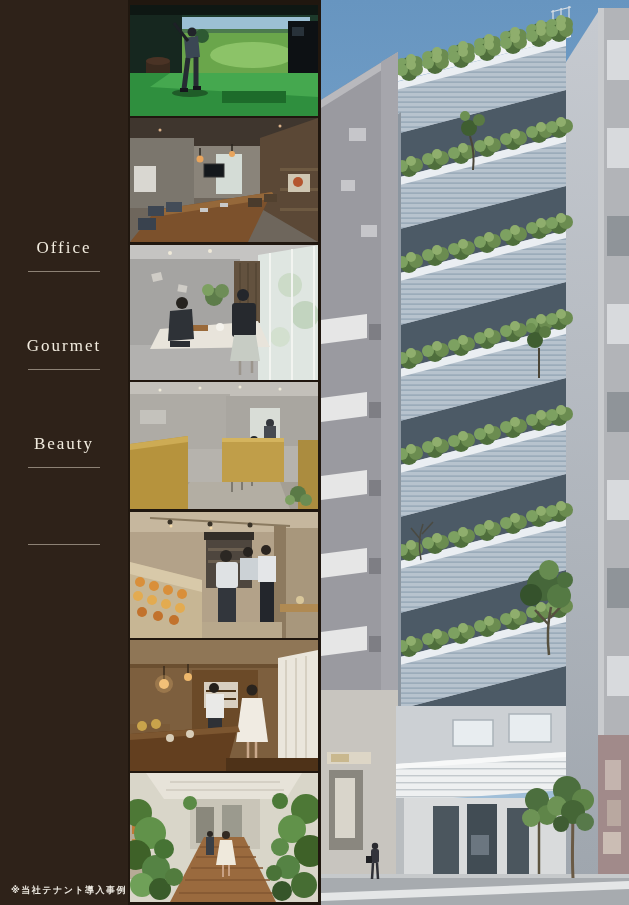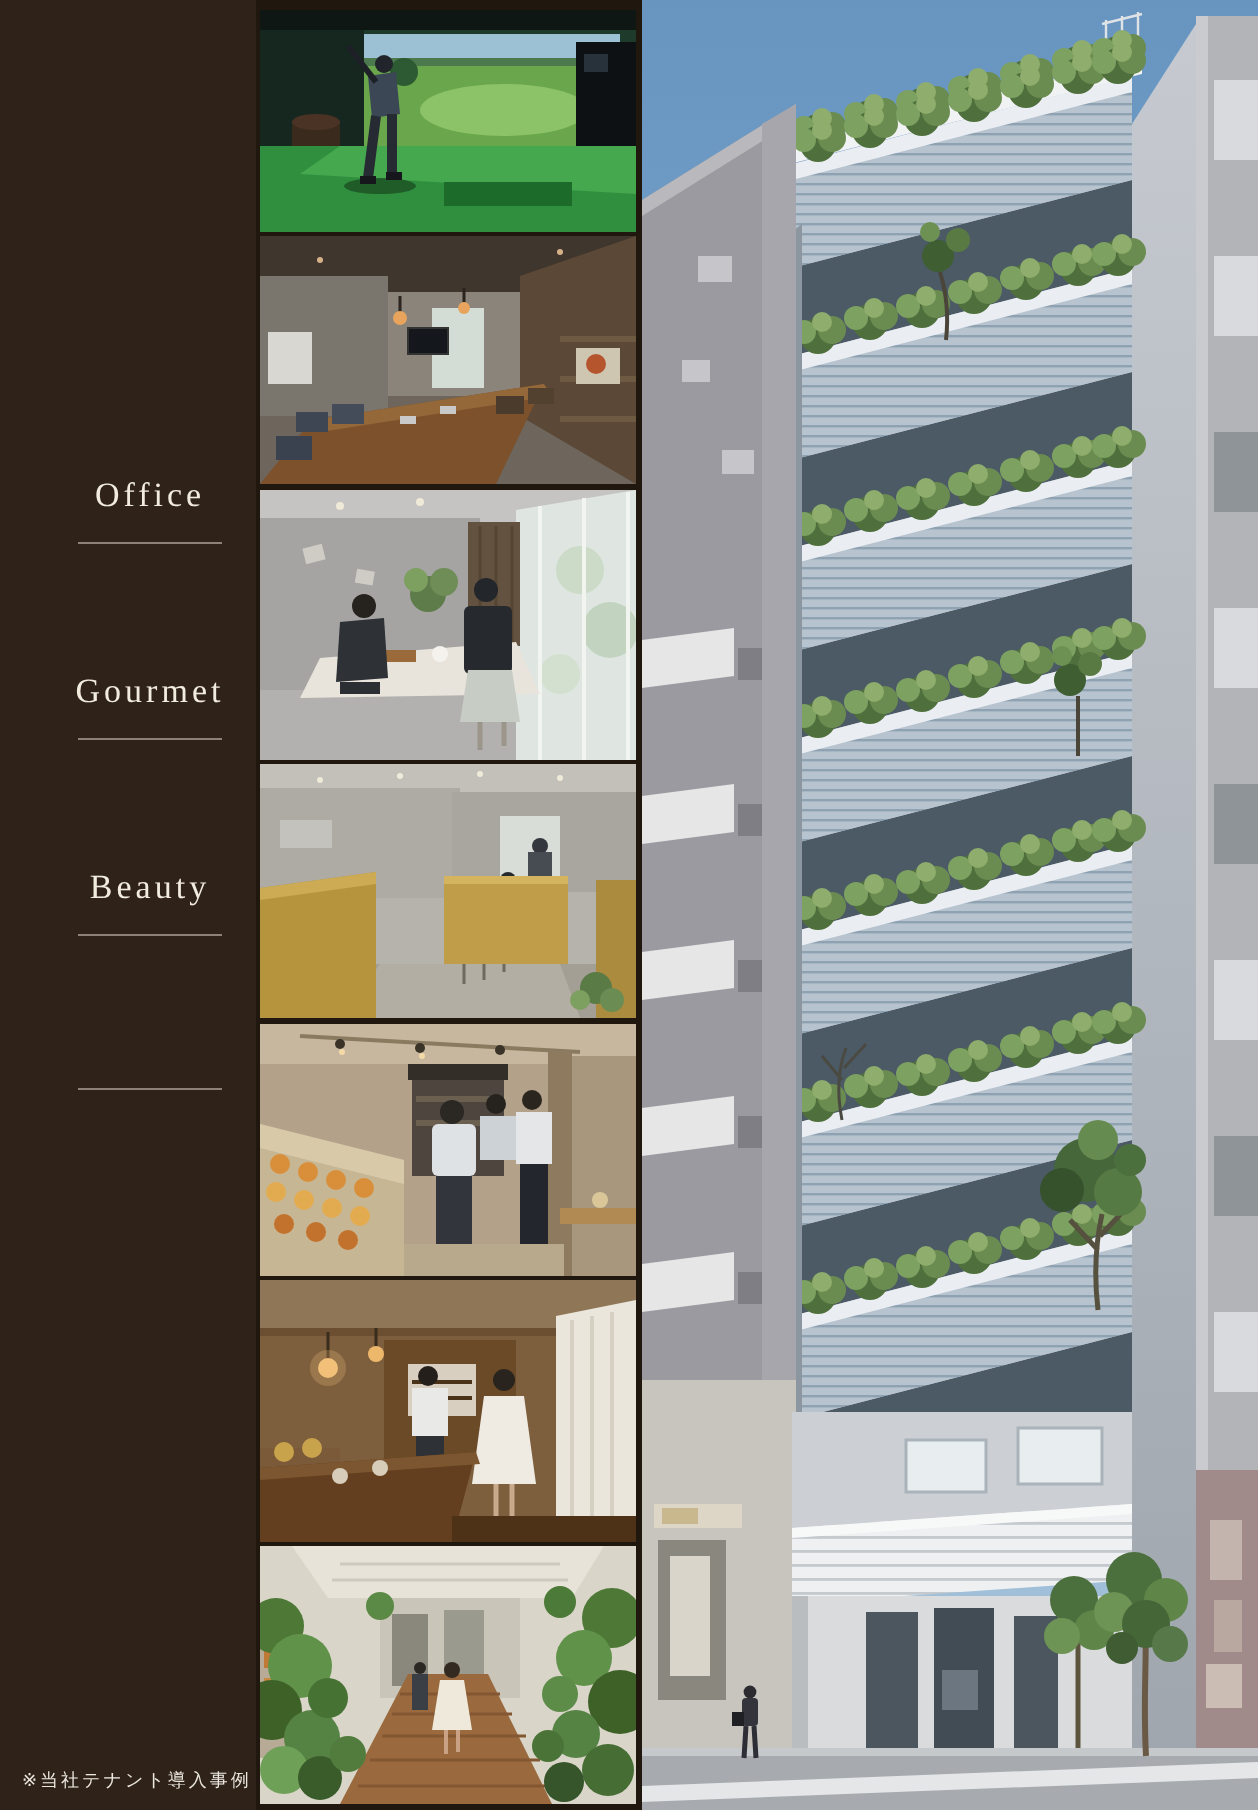--- a/index.html
+++ b/index.html
@@ -1,24 +1,24 @@
 <!DOCTYPE html>
 <html><head>
 <meta charset="utf-8">
 <style>
   html,body{margin:0;padding:0;background:#111;}
   .page{position:relative;width:629px;height:905px;background:#241a12;overflow:hidden;
         font-family:"Liberation Serif",serif;}
   
   .sidebar{position:absolute;left:0;top:0;width:128px;height:905px;background:#2e2219;}
-  .cat{position:absolute;left:11px;width:128px;text-align:center;}
+  .cat{position:absolute;left:0;width:128px;text-align:center;}
   .cat-label{color:#f2ecdf;font-size:17px;letter-spacing:2px;line-height:22px;}
   .cat-divider{width:72px;height:1px;background:rgba(236,226,210,.5);margin:12px auto 0;}
   .footnote{position:absolute;left:11px;top:884px;font-family:"DejaVu Sans",sans-serif;
-            font-size:9px;font-weight:normal;color:#ece8e0;letter-spacing:1.5px;white-space:nowrap;}
+            font-size:9px;font-weight:bold;color:#ece8e0;letter-spacing:1.5px;white-space:nowrap;}
   
   .photo-strip{position:absolute;left:128px;top:0;width:193px;height:905px;background:#20170f;}
   .photo{position:absolute;left:2px;width:188px;margin:0;overflow:hidden;background:#000;}
   .photo svg{display:block;width:100%;height:100%;}
   
   .render{position:absolute;left:321px;top:0;width:308px;height:905px;background:#6f9cc4;}
   .render svg{display:block;width:308px;height:905px;}
 </style>
 </head>
 <body>

